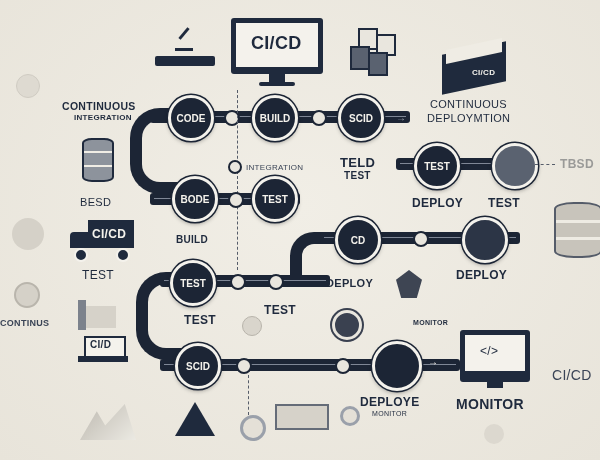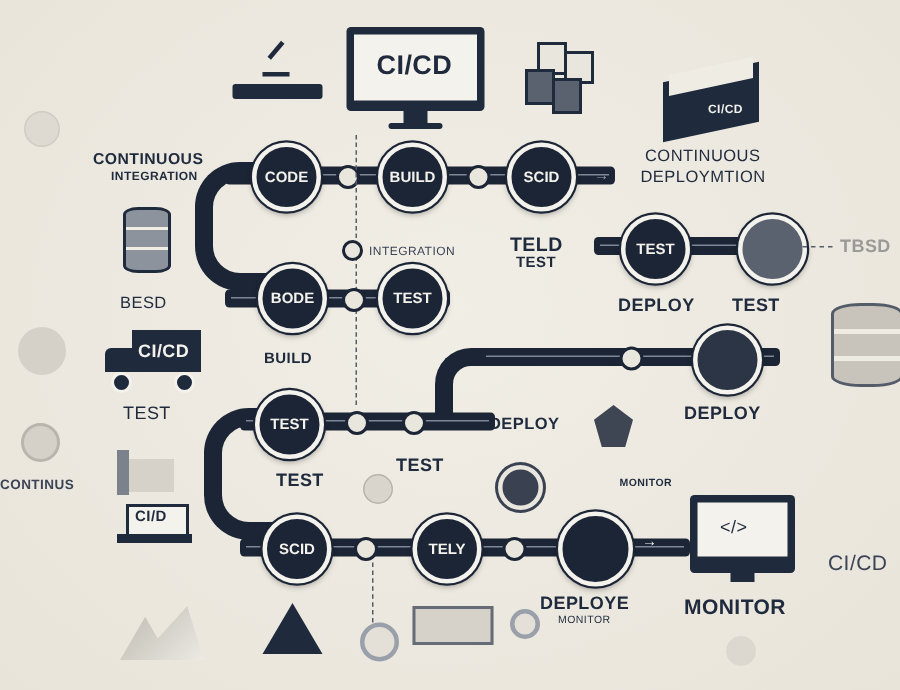--- a/index.html
+++ b/index.html
@@ -92,20 +92,23 @@
   <div class="abs" style="left:82px;top:138px;width:28px;height:40px;border:2px solid #1f2a3d;border-radius:10px/5px;background:linear-gradient(#8d939c 0,#8d939c 28%,#f0ede5 28%,#f0ede5 33%,#8d939c 33%,#8d939c 62%,#f0ede5 62%,#f0ede5 67%,#8d939c 67%);"></div>
   <div class="lbl" style="left:80px;top:196px;font-size:11px;font-weight:normal;">BESD</div>
   <div class="lbl" style="left:412px;top:196px;font-size:12px;">DEPLOY</div>
   <div class="lbl" style="left:488px;top:196px;font-size:12px;">TEST</div>
   <div class="abs" style="left:12px;top:218px;width:32px;height:32px;border-radius:50%;background:#d5d1c8;"></div>
 
   <div class="abs" style="left:554px;top:202px;width:44px;height:52px;border:2px solid #555c69;border-radius:20px/7px;background:linear-gradient(#c8c4bb 0,#c8c4bb 30%,#eeebe3 30%,#eeebe3 36%,#c8c4bb 36%,#c8c4bb 64%,#eeebe3 64%,#eeebe3 70%,#c8c4bb 70%);"></div>
 
   <div class="curve" style="left:290px;top:232px;width:60px;height:44px;border-left:12px solid #1c2535;border-bottom:none;border-right:none;border-radius:24px 0 0 0;"></div>
   <div class="track" style="left:320px;top:232px;width:200px;"></div>
+  <div class="node" style="left:335px;top:217px;">
+      <span>CD</span>
+    </div>
   <div class="joint" style="left:413px;top:231px;"></div>
   <div class="node" style="left:462px;top:217px;background:#2c3546;"></div>
   <div class="lbl" style="left:176px;top:234px;font-size:10px;">BUILD</div>
   <div class="lbl" style="left:326px;top:277px;font-size:11px;">DEPLOY</div>
   <div class="lbl" style="left:456px;top:268px;font-size:12px;">DEPLOY</div>
 
   <div class="abs" style="left:68px;top:220px;width:68px;height:40px;">
     <div class="abs" style="left:20px;top:0;width:46px;height:28px;background:#1f2a3d;"></div>
     <div class="lbl" style="left:24px;top:7px;font-size:12px;color:#f4f2ec;">CI/CD</div>
     <div class="abs" style="left:2px;top:12px;width:18px;height:16px;background:#1f2a3d;border-radius:4px 0 0 0;"></div>
@@ -137,23 +140,20 @@
     <div class="abs" style="left:8px;top:36px;width:38px;height:18px;border:2px solid #1f2a3d;background:#f4f2ec;"></div>
     <div class="lbl" style="left:14px;top:39px;font-size:10px;">CI/D</div>
     <div class="abs" style="left:2px;top:56px;width:50px;height:6px;background:#1f2a3d;"></div>
   </div>
 
   <div class="track" style="left:160px;top:359px;width:300px;"></div>
   <div class="node" style="left:175px;top:343px;">
       <span>SCID</span>
     </div>
   <div class="joint" style="left:236px;top:358px;"></div>
-  <div class="node" style="left:275px;top:343px;">
-      <span>TELY</span>
-    </div>
   <div class="joint" style="left:335px;top:358px;"></div>
   <div class="node" style="left:372px;top:341px;width:44px;height:44px;"></div>
   <div class="abs" style="left:428px;top:356px;color:#f4f2ec;font-size:10px;">→</div>
   <div class="vdash" style="left:248px;top:375px;height:40px;"></div>
 
   <div class="abs" style="left:460px;top:330px;width:70px;height:52px;background:#1f2a3d;border-radius:3px;">
     <div class="abs" style="left:5px;top:5px;width:60px;height:36px;background:#f4f2ec;"></div>
     <div class="lbl" style="left:20px;top:14px;font-size:12px;font-weight:normal;">&lt;/&gt;</div>
     <div class="abs" style="left:27px;top:52px;width:16px;height:6px;background:#1f2a3d;"></div>
   </div>

